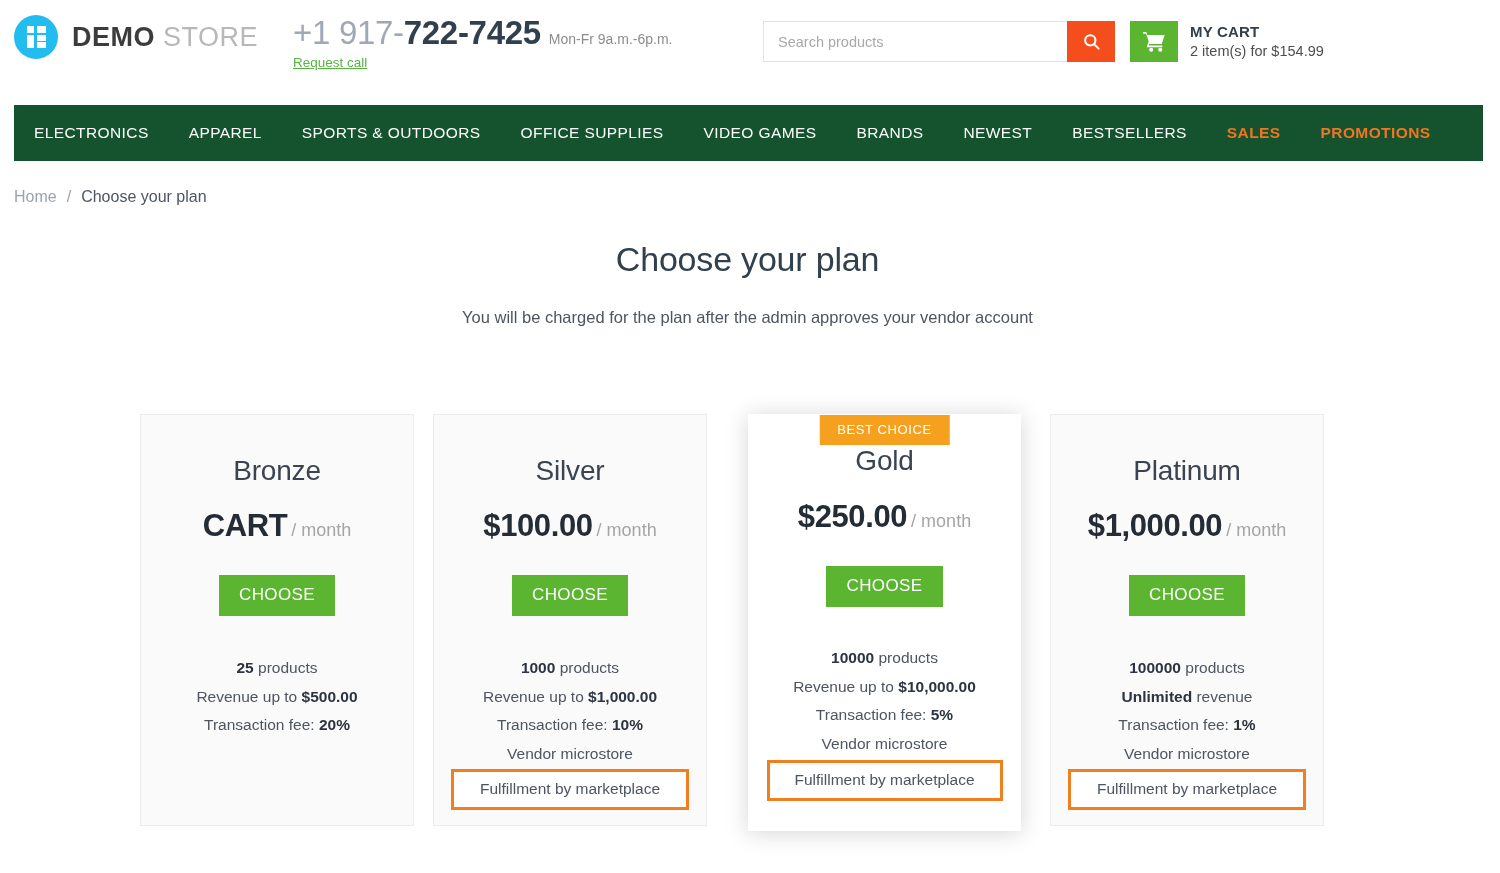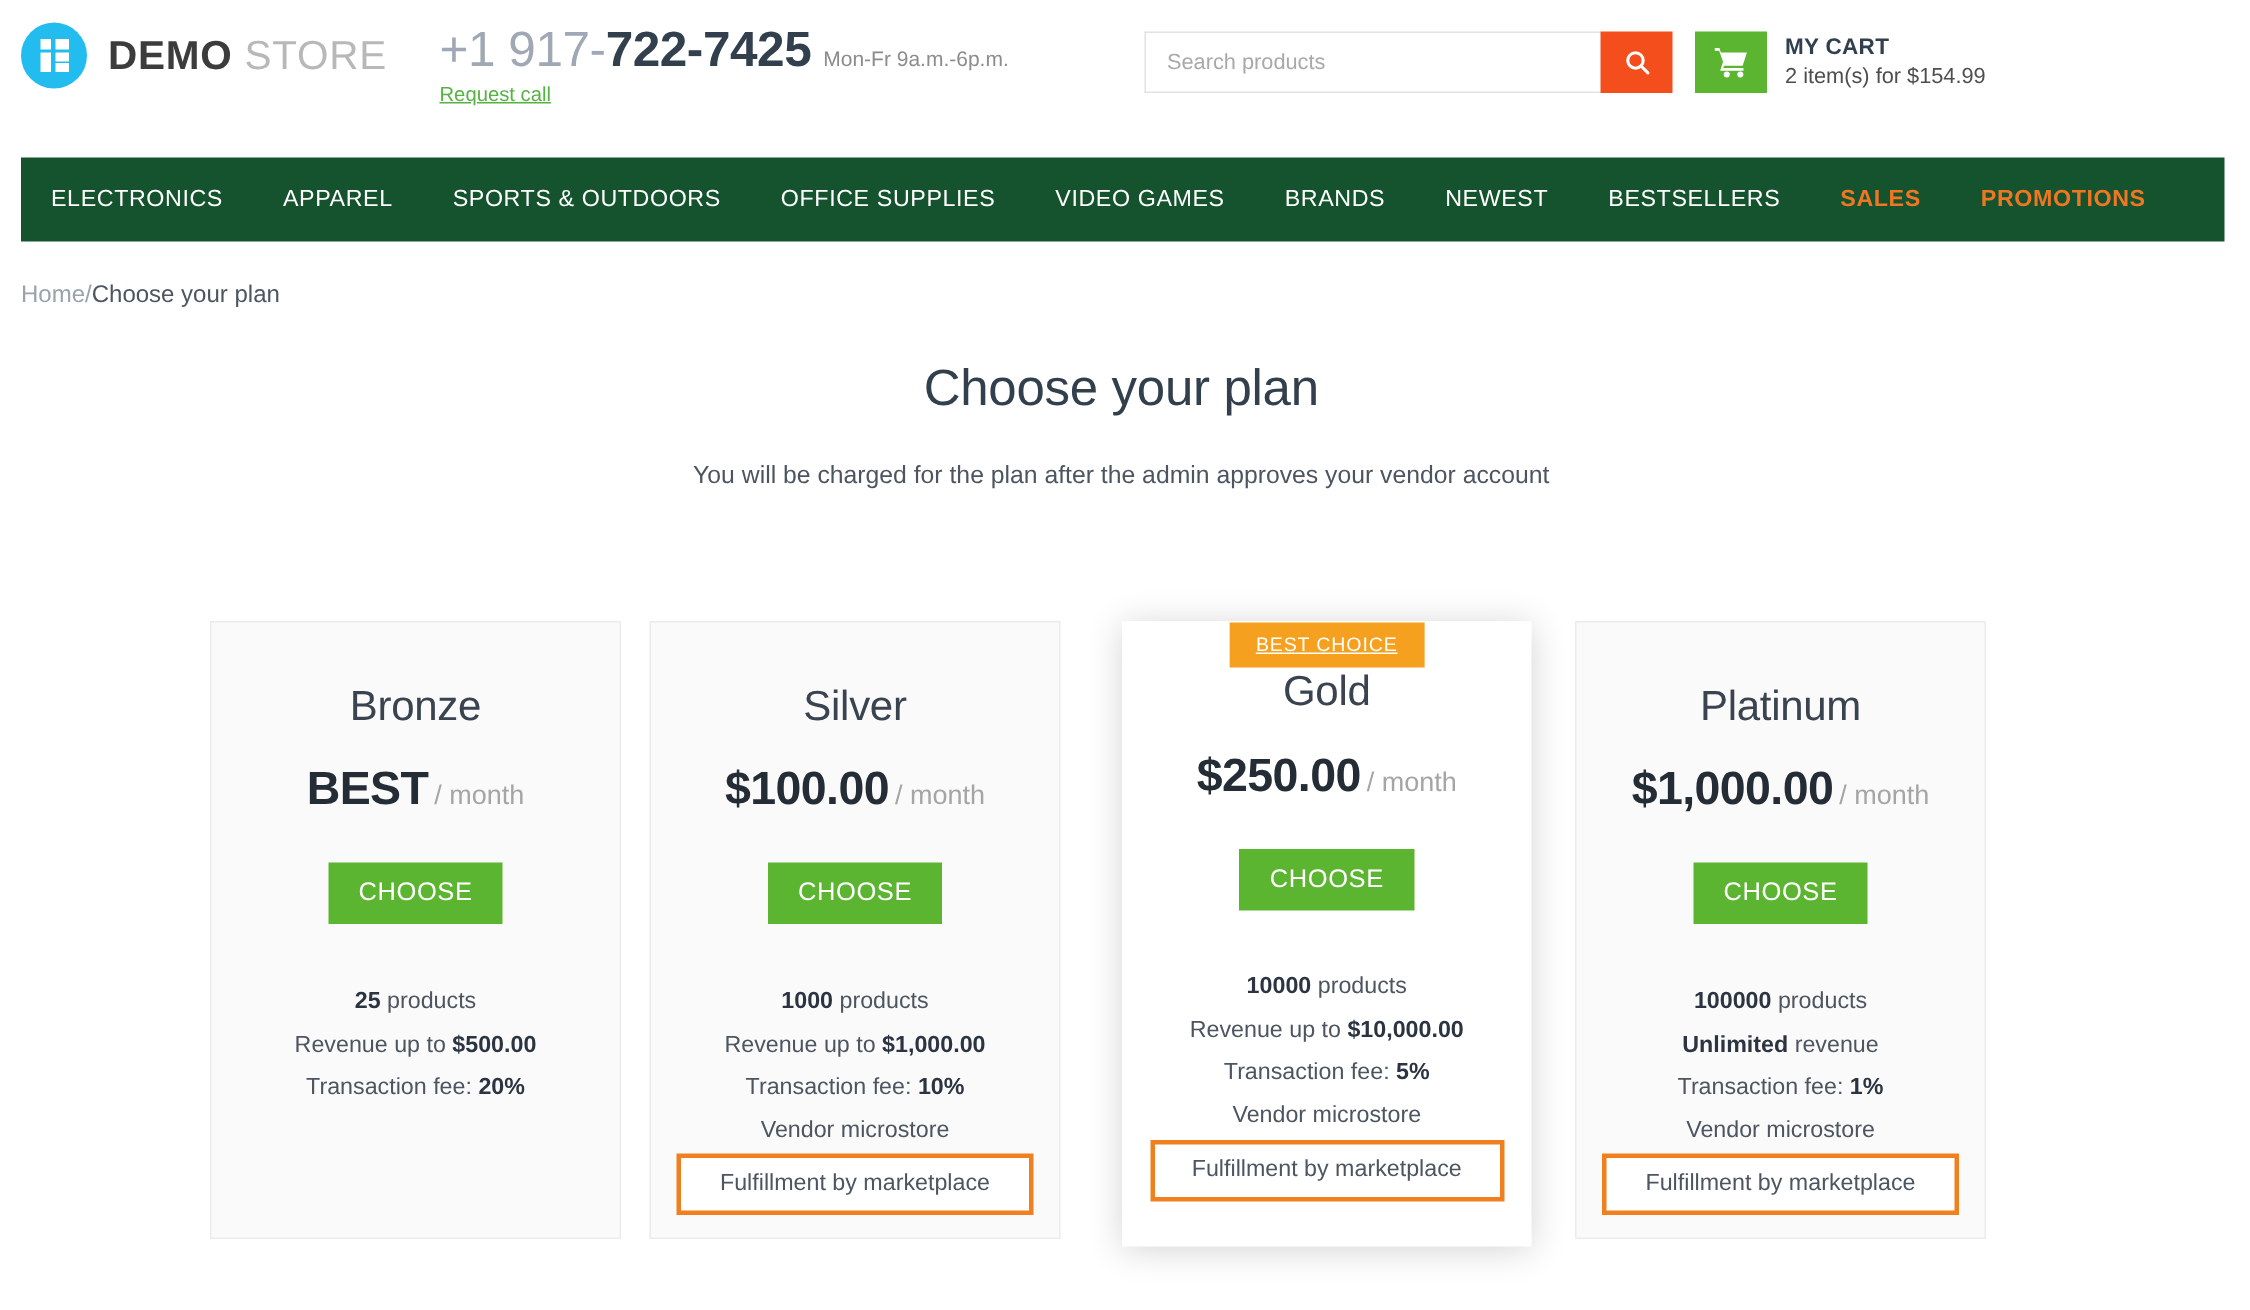--- a/index.html
+++ b/index.html
@@ -98,21 +98,21 @@
   .nav a {
     color: #ffffff; font-size: 15.5px; letter-spacing: .4px;
     text-decoration: none; padding: 0 20px; cursor: pointer;
     white-space: nowrap;
   }
   .nav a.accent { color: #ef7622; font-weight: 700; }
 
   
   .breadcrumb {
     position: absolute; left: 14px; top: 188px;
-    font-size: 16px; display: flex; align-items: center; 
+    font-size: 16px; display: flex; align-items: center; gap: 10px;
   }
   .breadcrumb .home { color: #9aa3ad; cursor: pointer; }
   .breadcrumb .sep { color: #9aa3ad; }
   .breadcrumb .cur { color: #4d5560; }
 
   
   .page-title {
     position: absolute; left: 0; top: 240px; width: 1495px;
     text-align: center; font-size: 34px; font-weight: 400;
     color: #32404e; letter-spacing: -.2px;
@@ -141,21 +141,20 @@
     box-shadow: 0 2px 22px rgba(0,0,0,0.17);
     z-index: 5;
   }
 
   .badge {
     position: absolute; left: 50%; transform: translateX(-50%);
     top: 1px;
     background: #f5a01e; color: #ffffff;
     font-size: 13px; letter-spacing: .6px;
     padding: 7px 18px 8px;
-    text-decoration: underline;
   }
 
   .plan-name {
     font-size: 28px; font-weight: 400; color: #3a4450;
     letter-spacing: -.2px;
   }
   .plan.bronze   .plan-name,
   .plan.silver   .plan-name,
   .plan.platinum .plan-name { margin-top: 40px; }
   .plan.gold     .plan-name { margin-top: 31px; }
@@ -260,21 +259,21 @@
 <div class="breadcrumb">
   <span class="home">Home</span>
   <span class="sep">/</span>
   <span class="cur">Choose your plan</span>
 </div>
 
 <div class="page-title">Choose your plan</div>
 <div class="page-sub">You will be charged for the plan after the admin approves your vendor account</div>
 
 <div class="plans" id="plans">
-    <div class="plan bronze"><div class="plan-name">Bronze</div><div class="plan-price"><span class="price-amt">BEST</span><span class="price-per">/ month</span></div><button class="choose-btn">CHOOSE</button><div class="feat-list">
+    <div class="plan bronze"><div class="plan-name">Bronze</div><div class="plan-price"><span class="price-amt">CART</span><span class="price-per">/ month</span></div><button class="choose-btn">CHOOSE</button><div class="feat-list">
         <div class="feat"><b>25</b> products</div>
         <div class="feat">Revenue up to <b>$500.00</b></div>
         <div class="feat">Transaction fee: <b>20%</b></div>
       </div></div>
     <div class="plan silver"><div class="plan-name">Silver</div><div class="plan-price"><span class="price-amt">$100.00</span><span class="price-per">/ month</span></div><button class="choose-btn">CHOOSE</button><div class="feat-list">
         <div class="feat"><b>1000</b> products</div>
         <div class="feat">Revenue up to <b>$1,000.00</b></div>
         <div class="feat">Transaction fee: <b>10%</b></div>
         <div class="feat">Vendor microstore</div>
         <div class="feat highlight">Fulfillment by marketplace</div>

